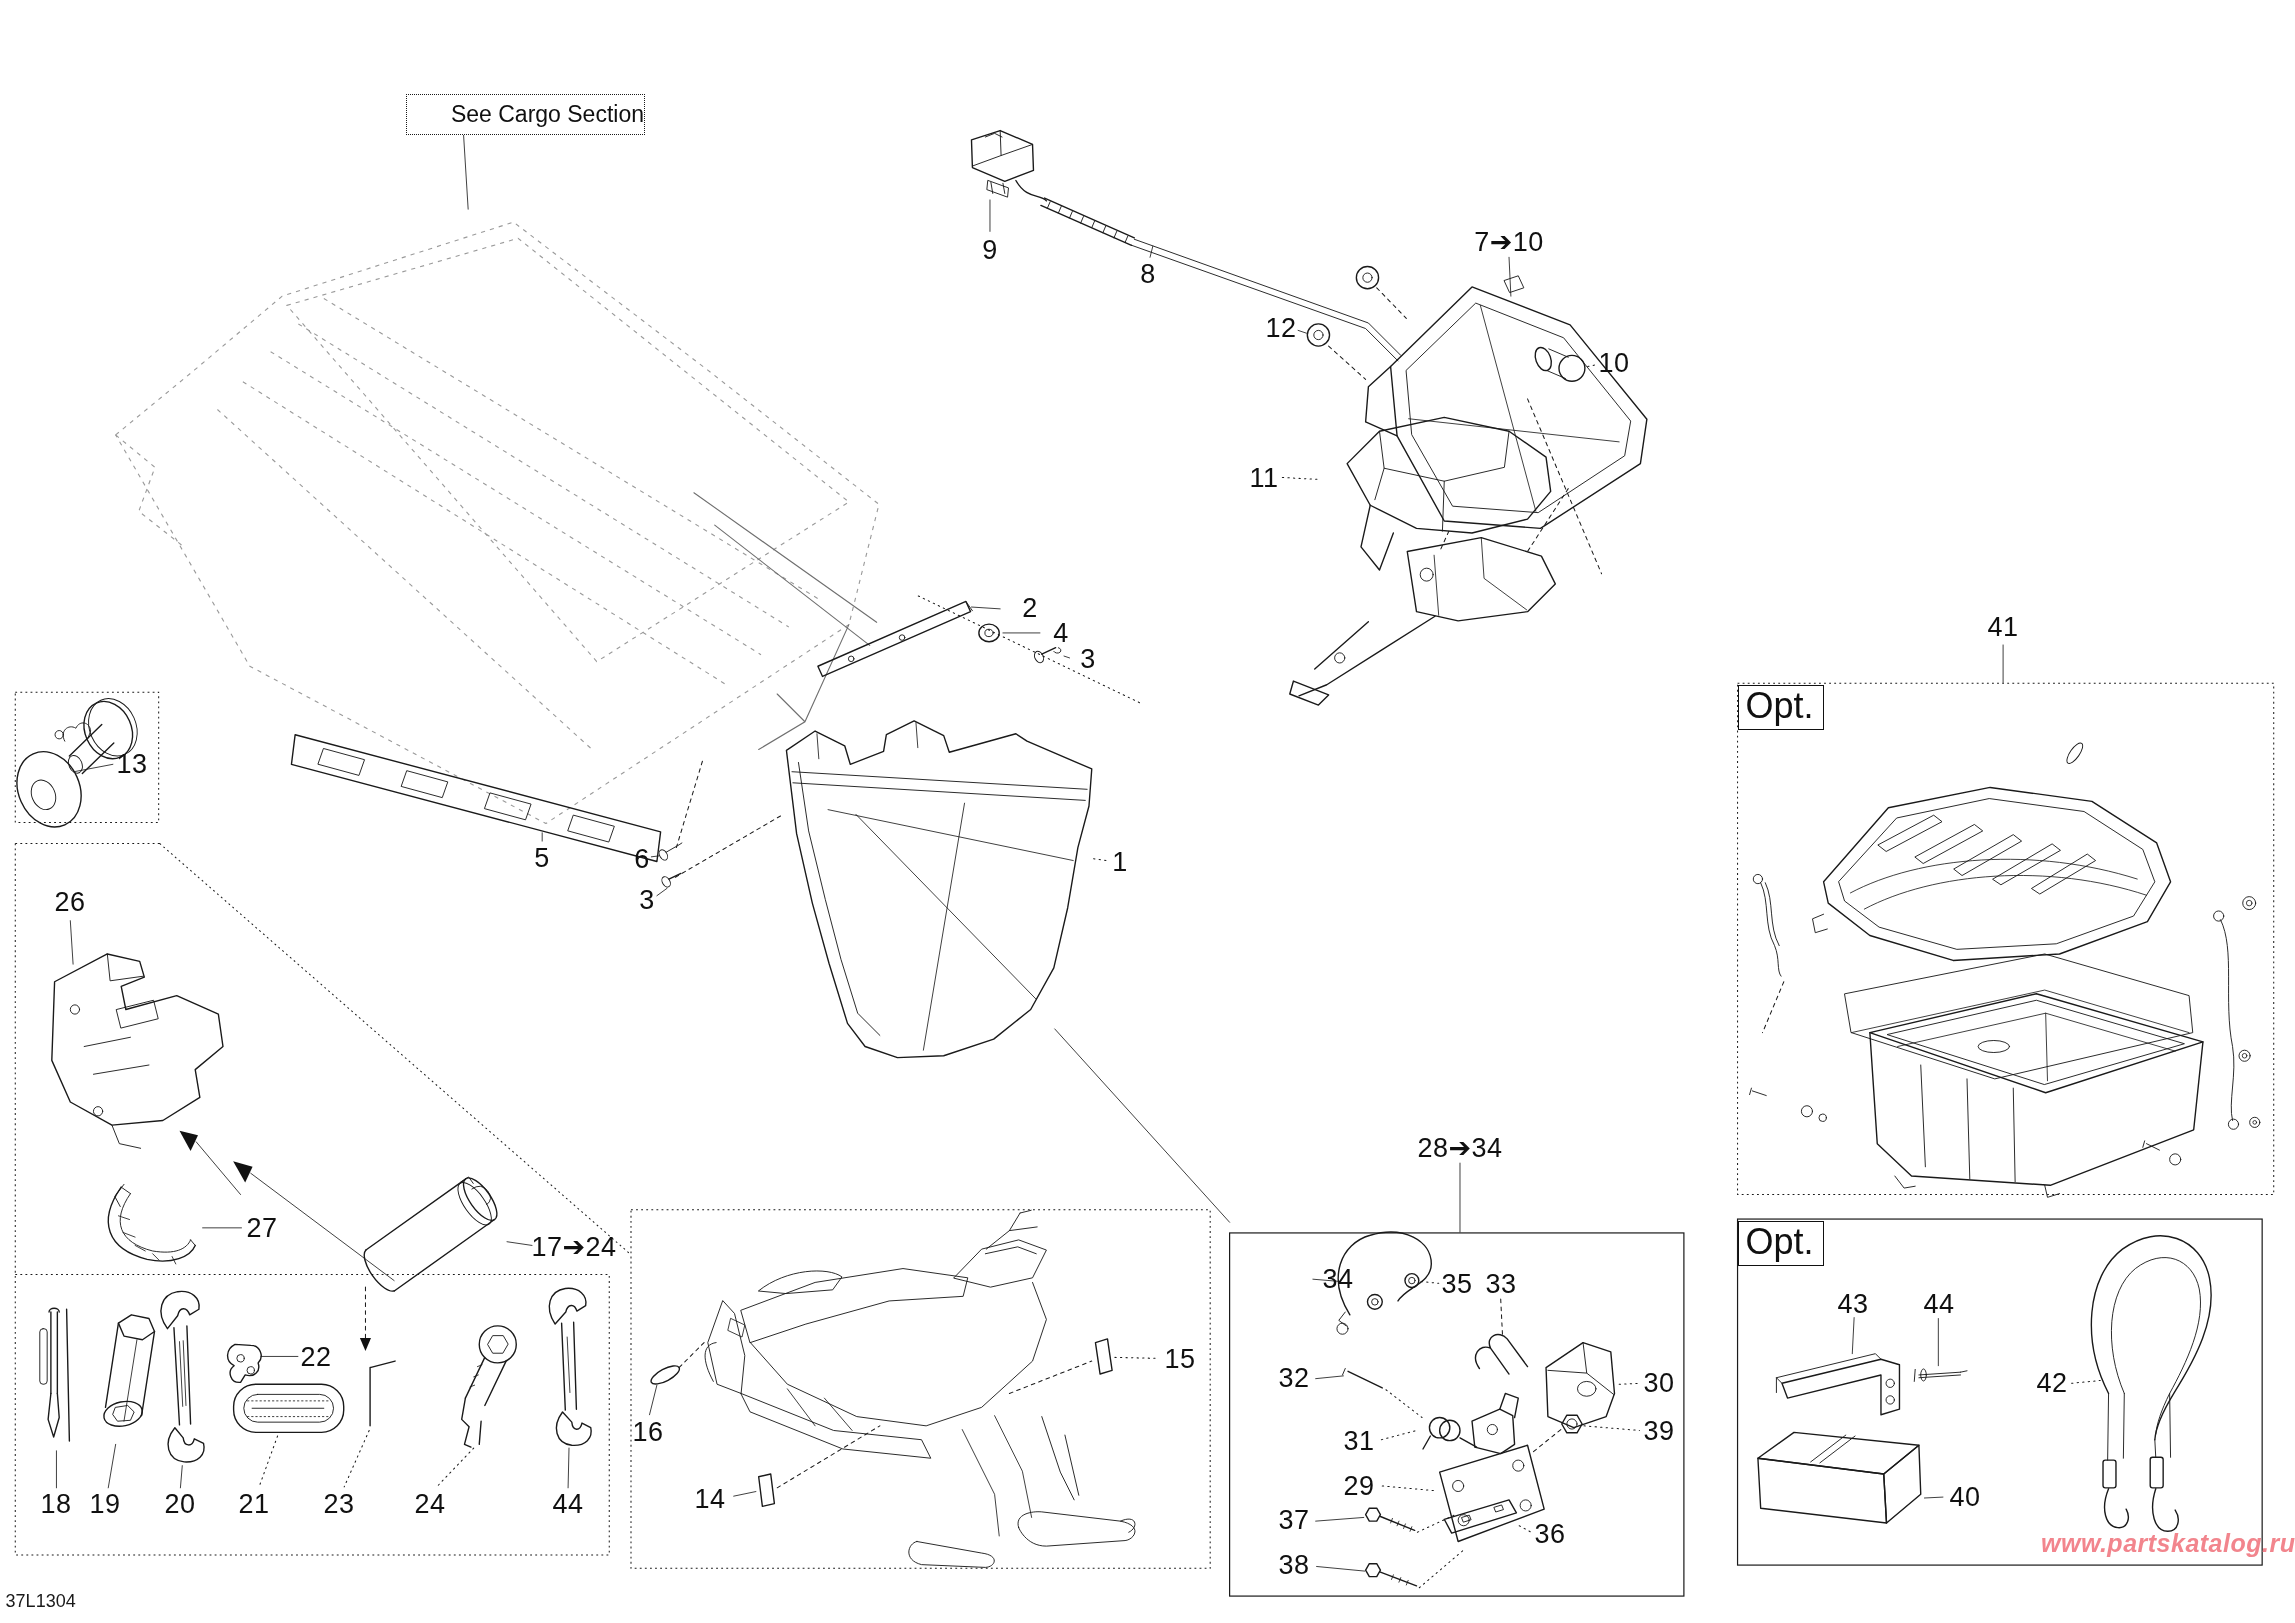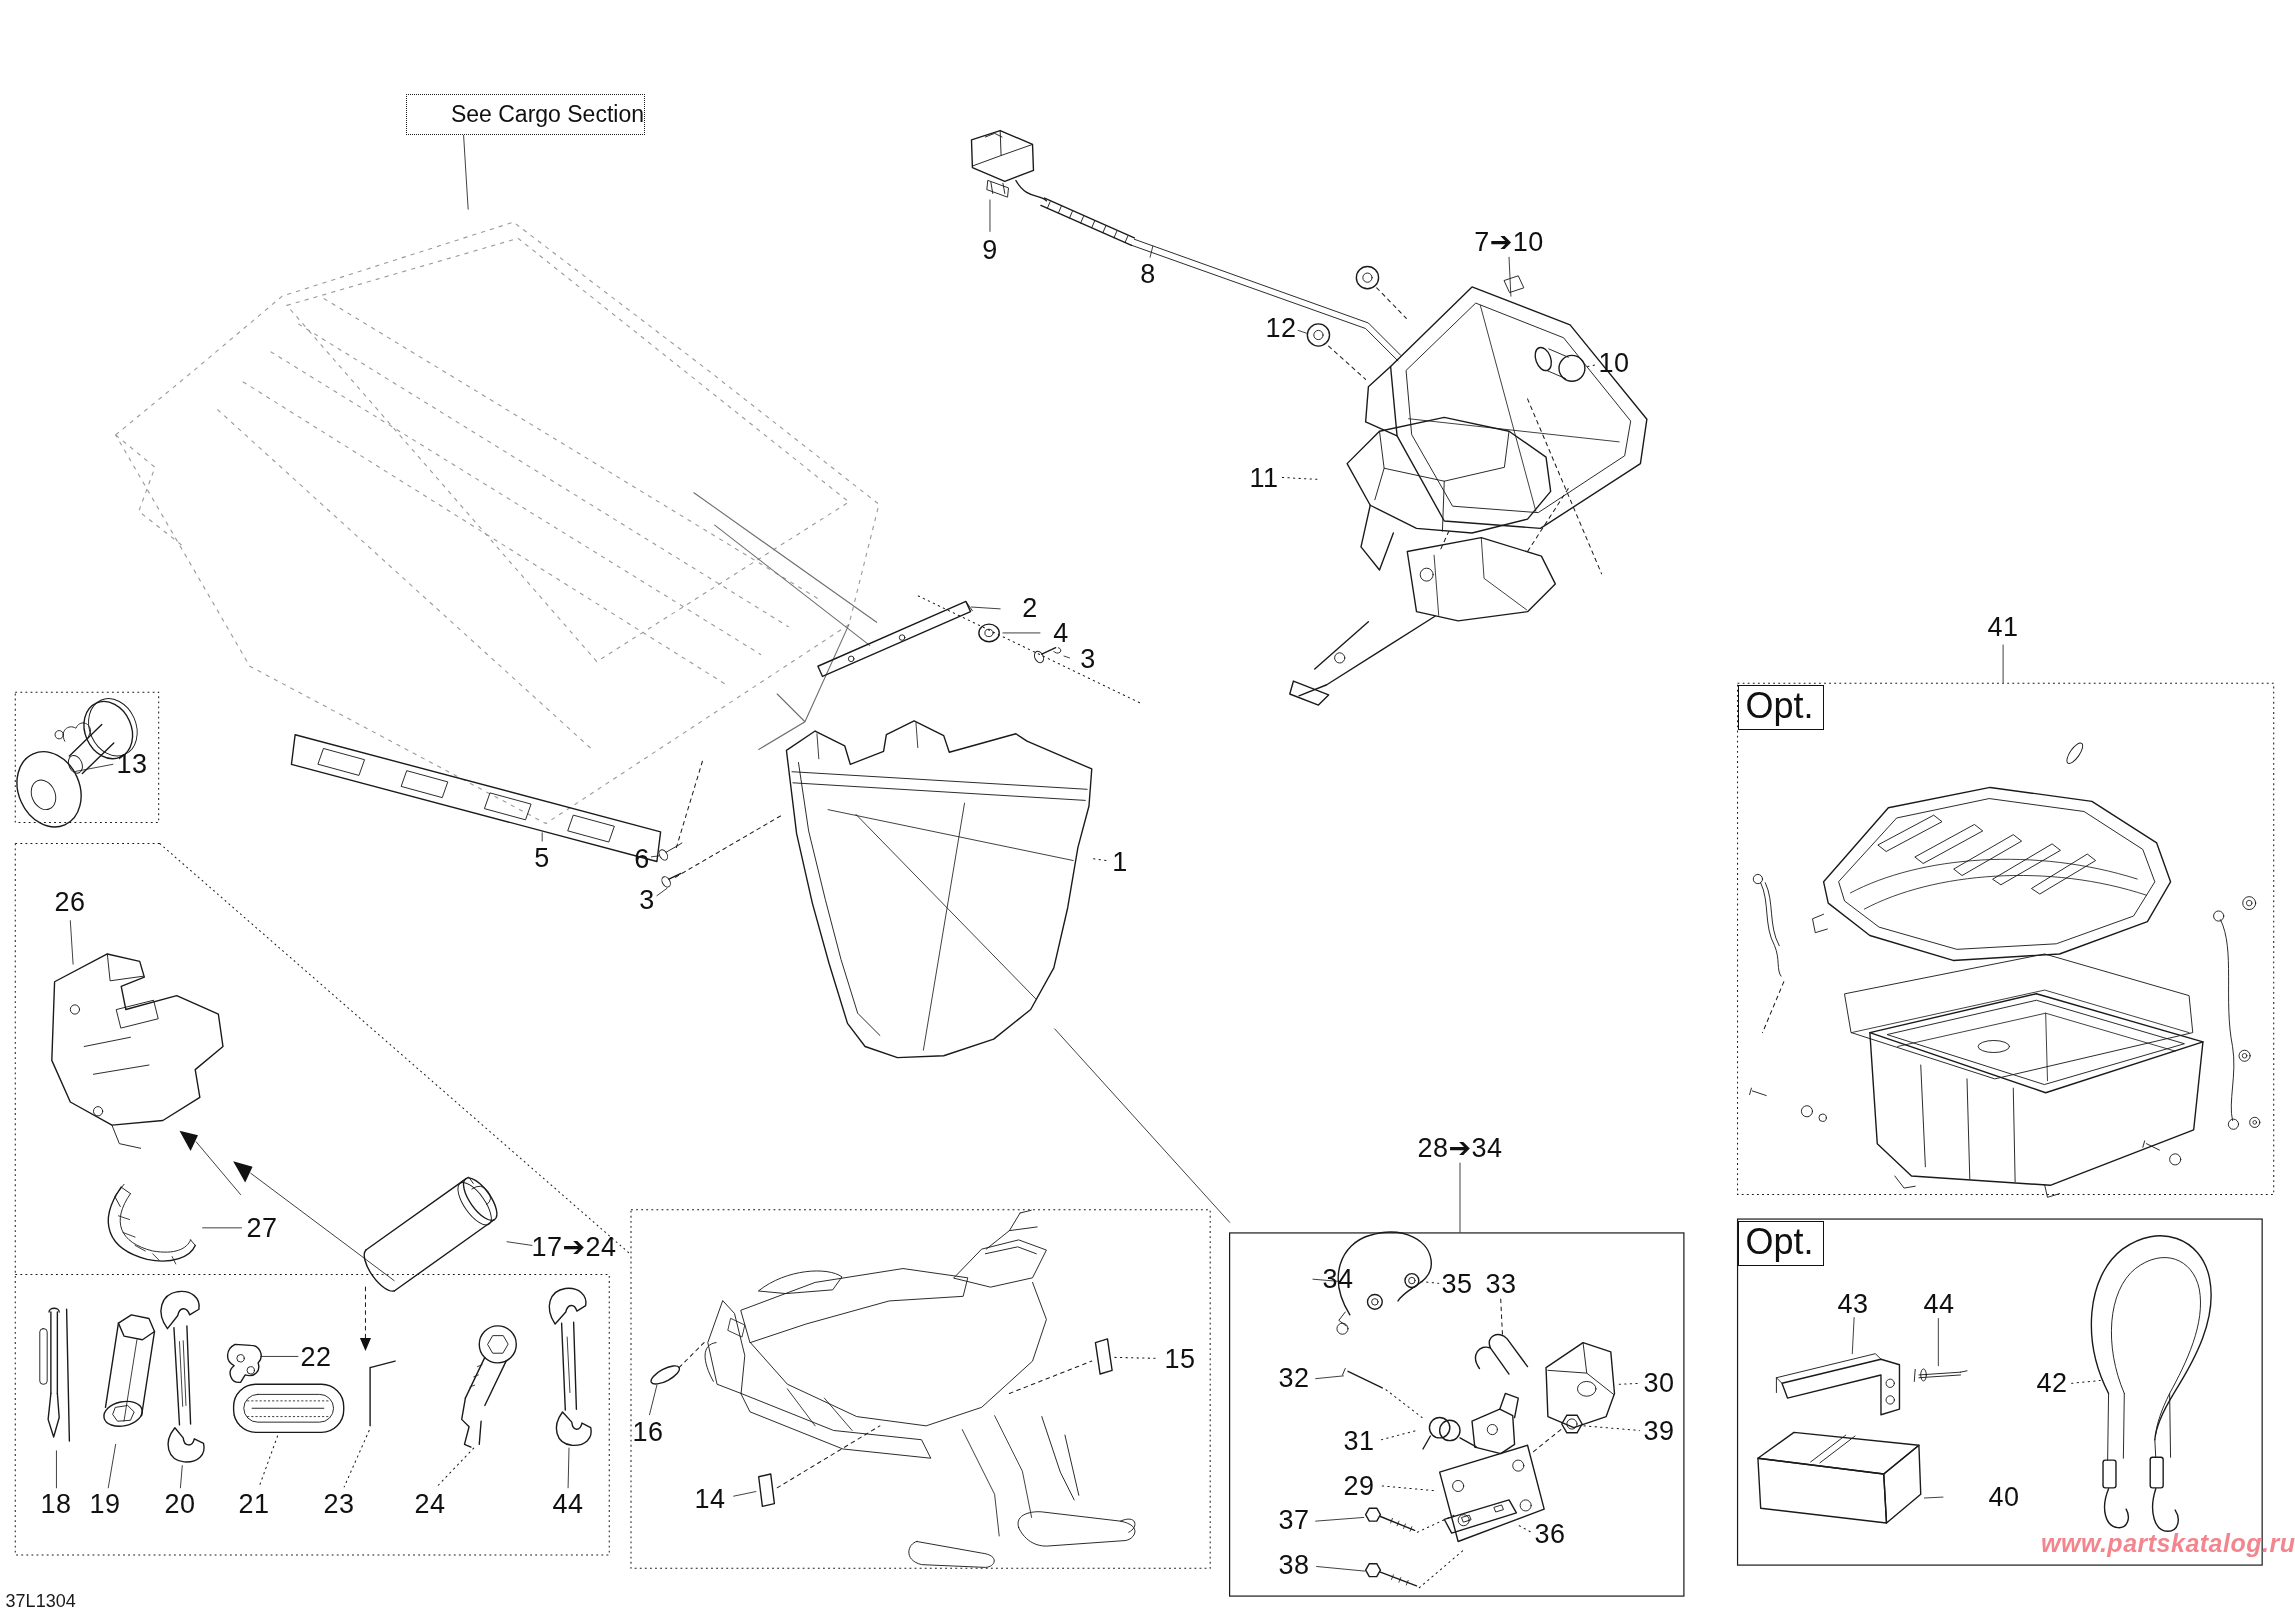--- a/index.html
+++ b/index.html
@@ -481,21 +481,21 @@
       <div class="part-label" style="left: 1659px; top: 1383px;">30</div>
       <div class="part-label" style="left: 1359px; top: 1441px;">31</div>
       <div class="part-label" style="left: 1294px; top: 1378px;">32</div>
       <div class="part-label" style="left: 1501px; top: 1284px;">33</div>
       <div class="part-label" style="left: 1294px; top: 1279px; margin-left: 44px;">34</div>
       <div class="part-label" style="left: 1457px; top: 1284px;">35</div>
       <div class="part-label" style="left: 1550px; top: 1534px;">36</div>
       <div class="part-label" style="left: 1294px; top: 1520px;">37</div>
       <div class="part-label" style="left: 1294px; top: 1565px;">38</div>
       <div class="part-label" style="left: 1659px; top: 1431px;">39</div>
-      <div class="part-label" style="left: 1965px; top: 1497px; margin-left: 39px;">40</div>
+      <div class="part-label" style="left: 1965px; top: 1497px;">40</div>
       <div class="part-label" style="left: 2003px; top: 627px;">41</div>
       <div class="part-label" style="left: 2052px; top: 1383px;">42</div>
       <div class="part-label" style="left: 1853px; top: 1304px;">43</div>
       <div class="part-label" style="left: 1939px; top: 1304px;">44</div>
     </div>
 
 <div class="watermark" style="color: rgb(242, 133, 141);">www.partskatalog.ru</div>
 <div class="doc-code">37L1304</div>
 
 </div>

